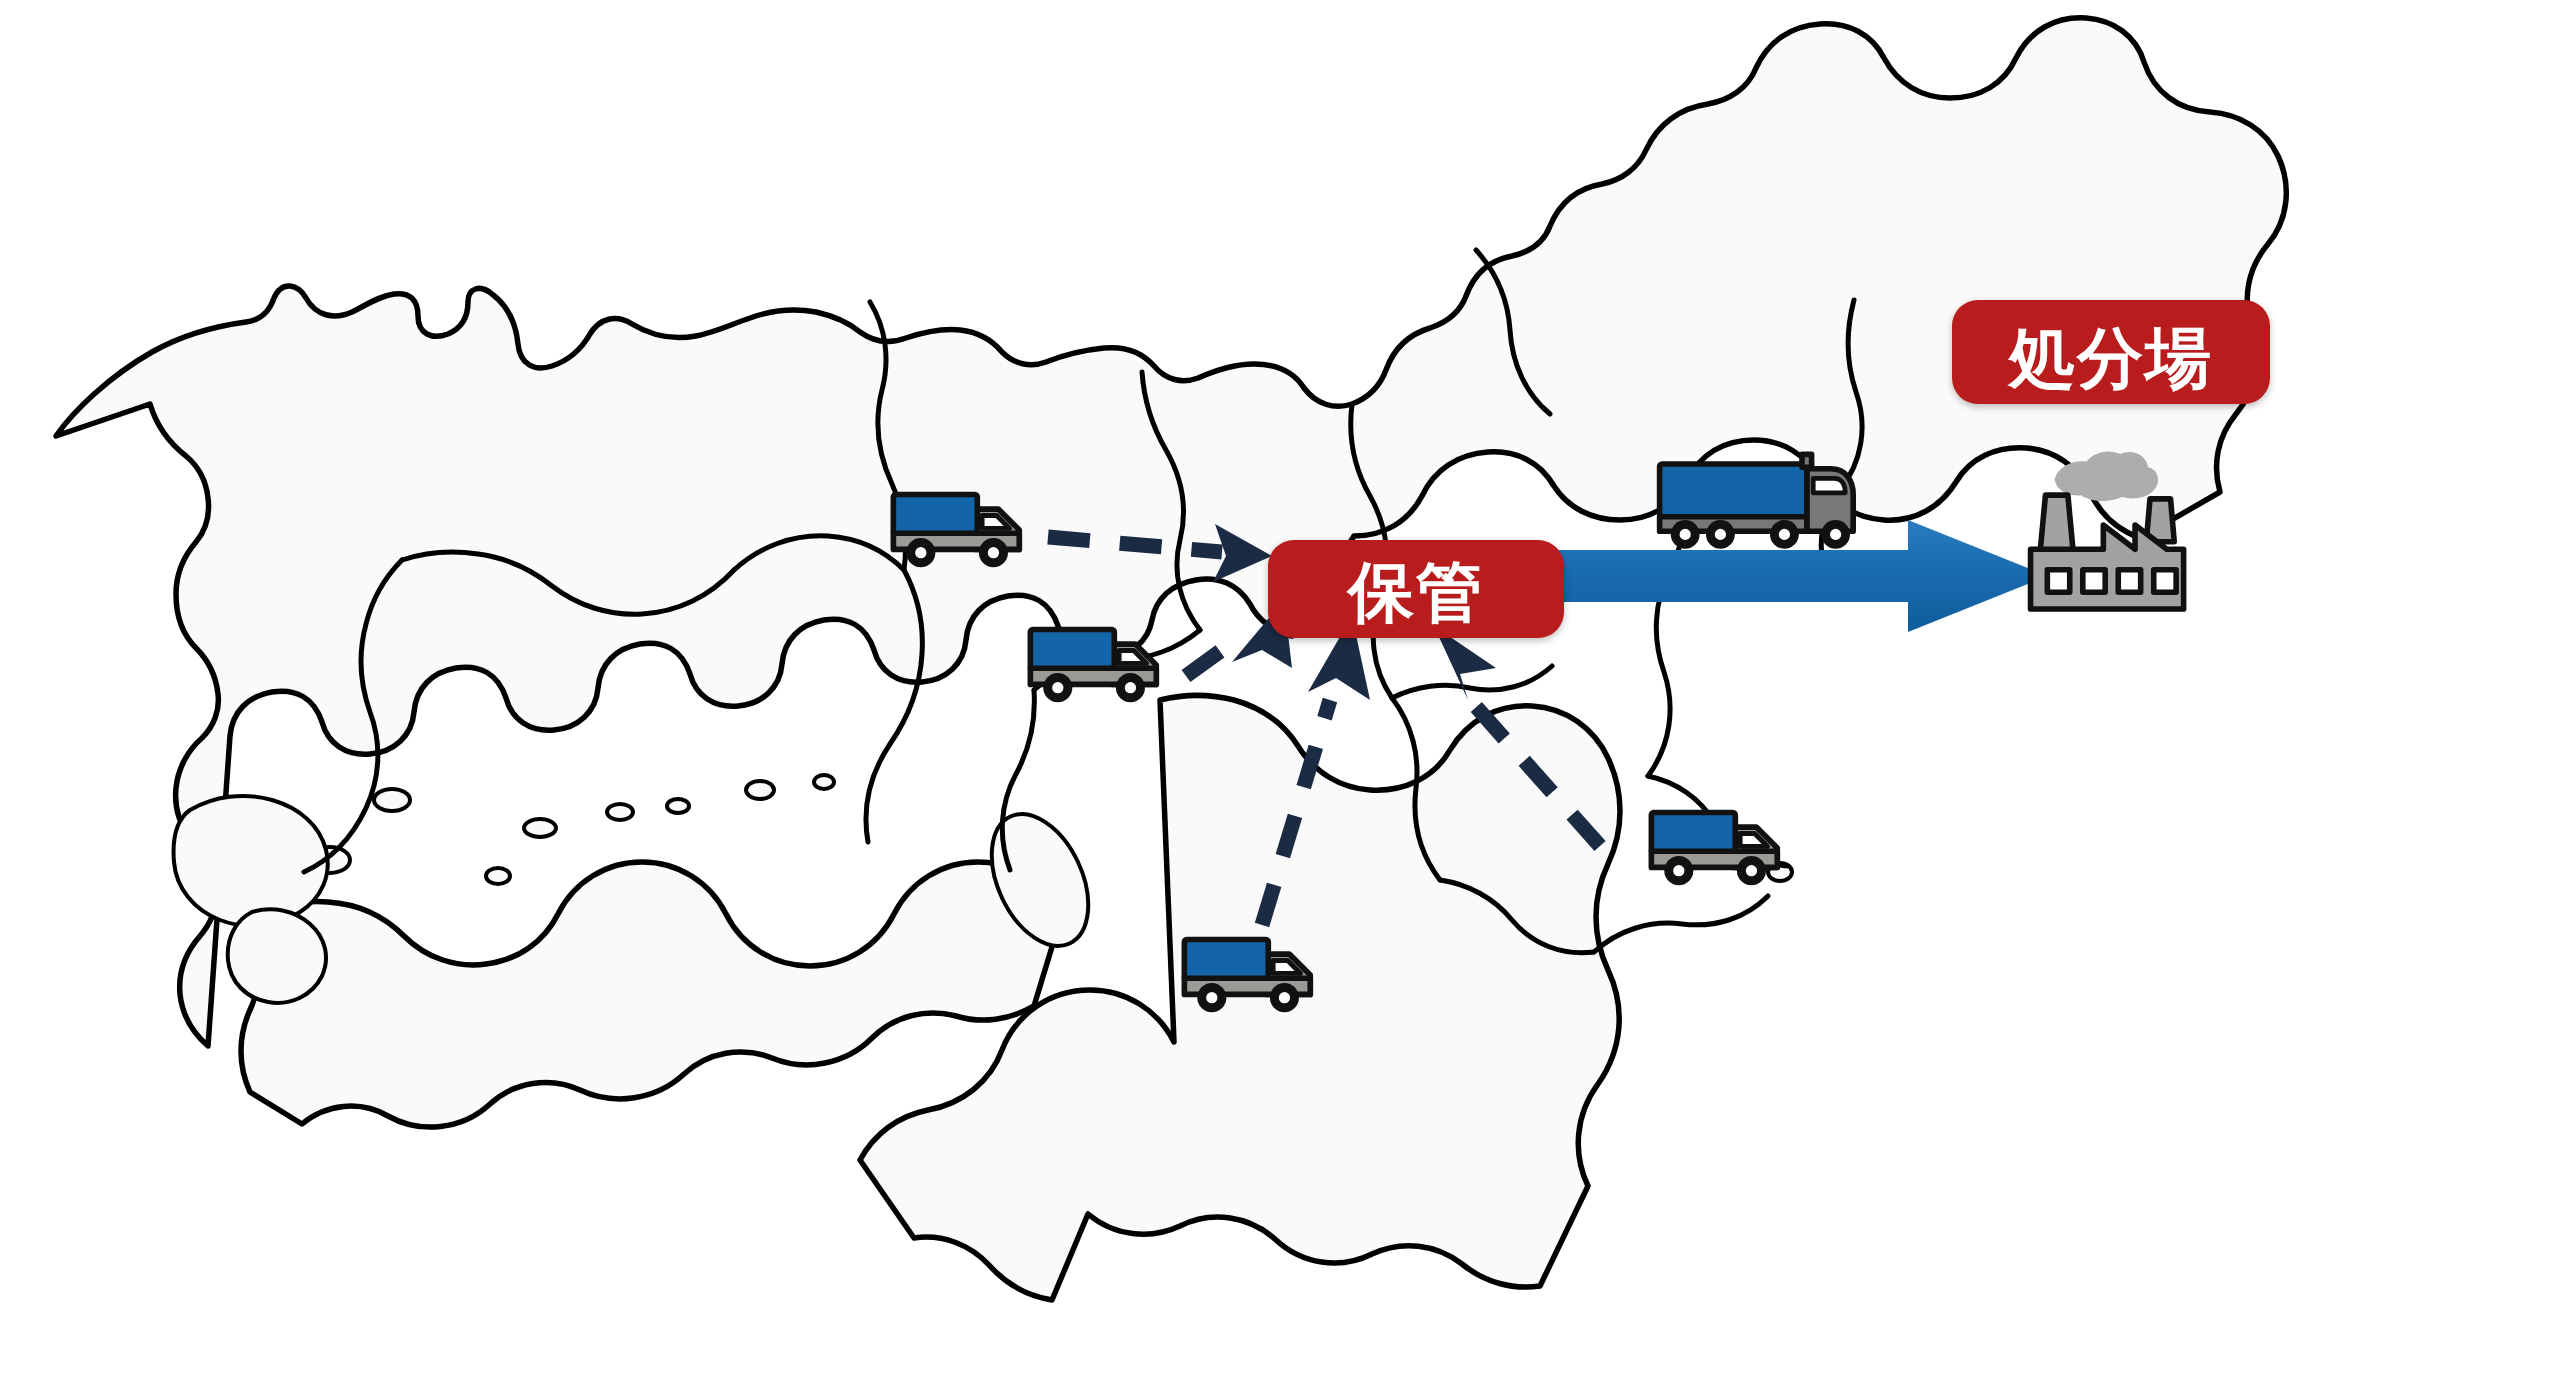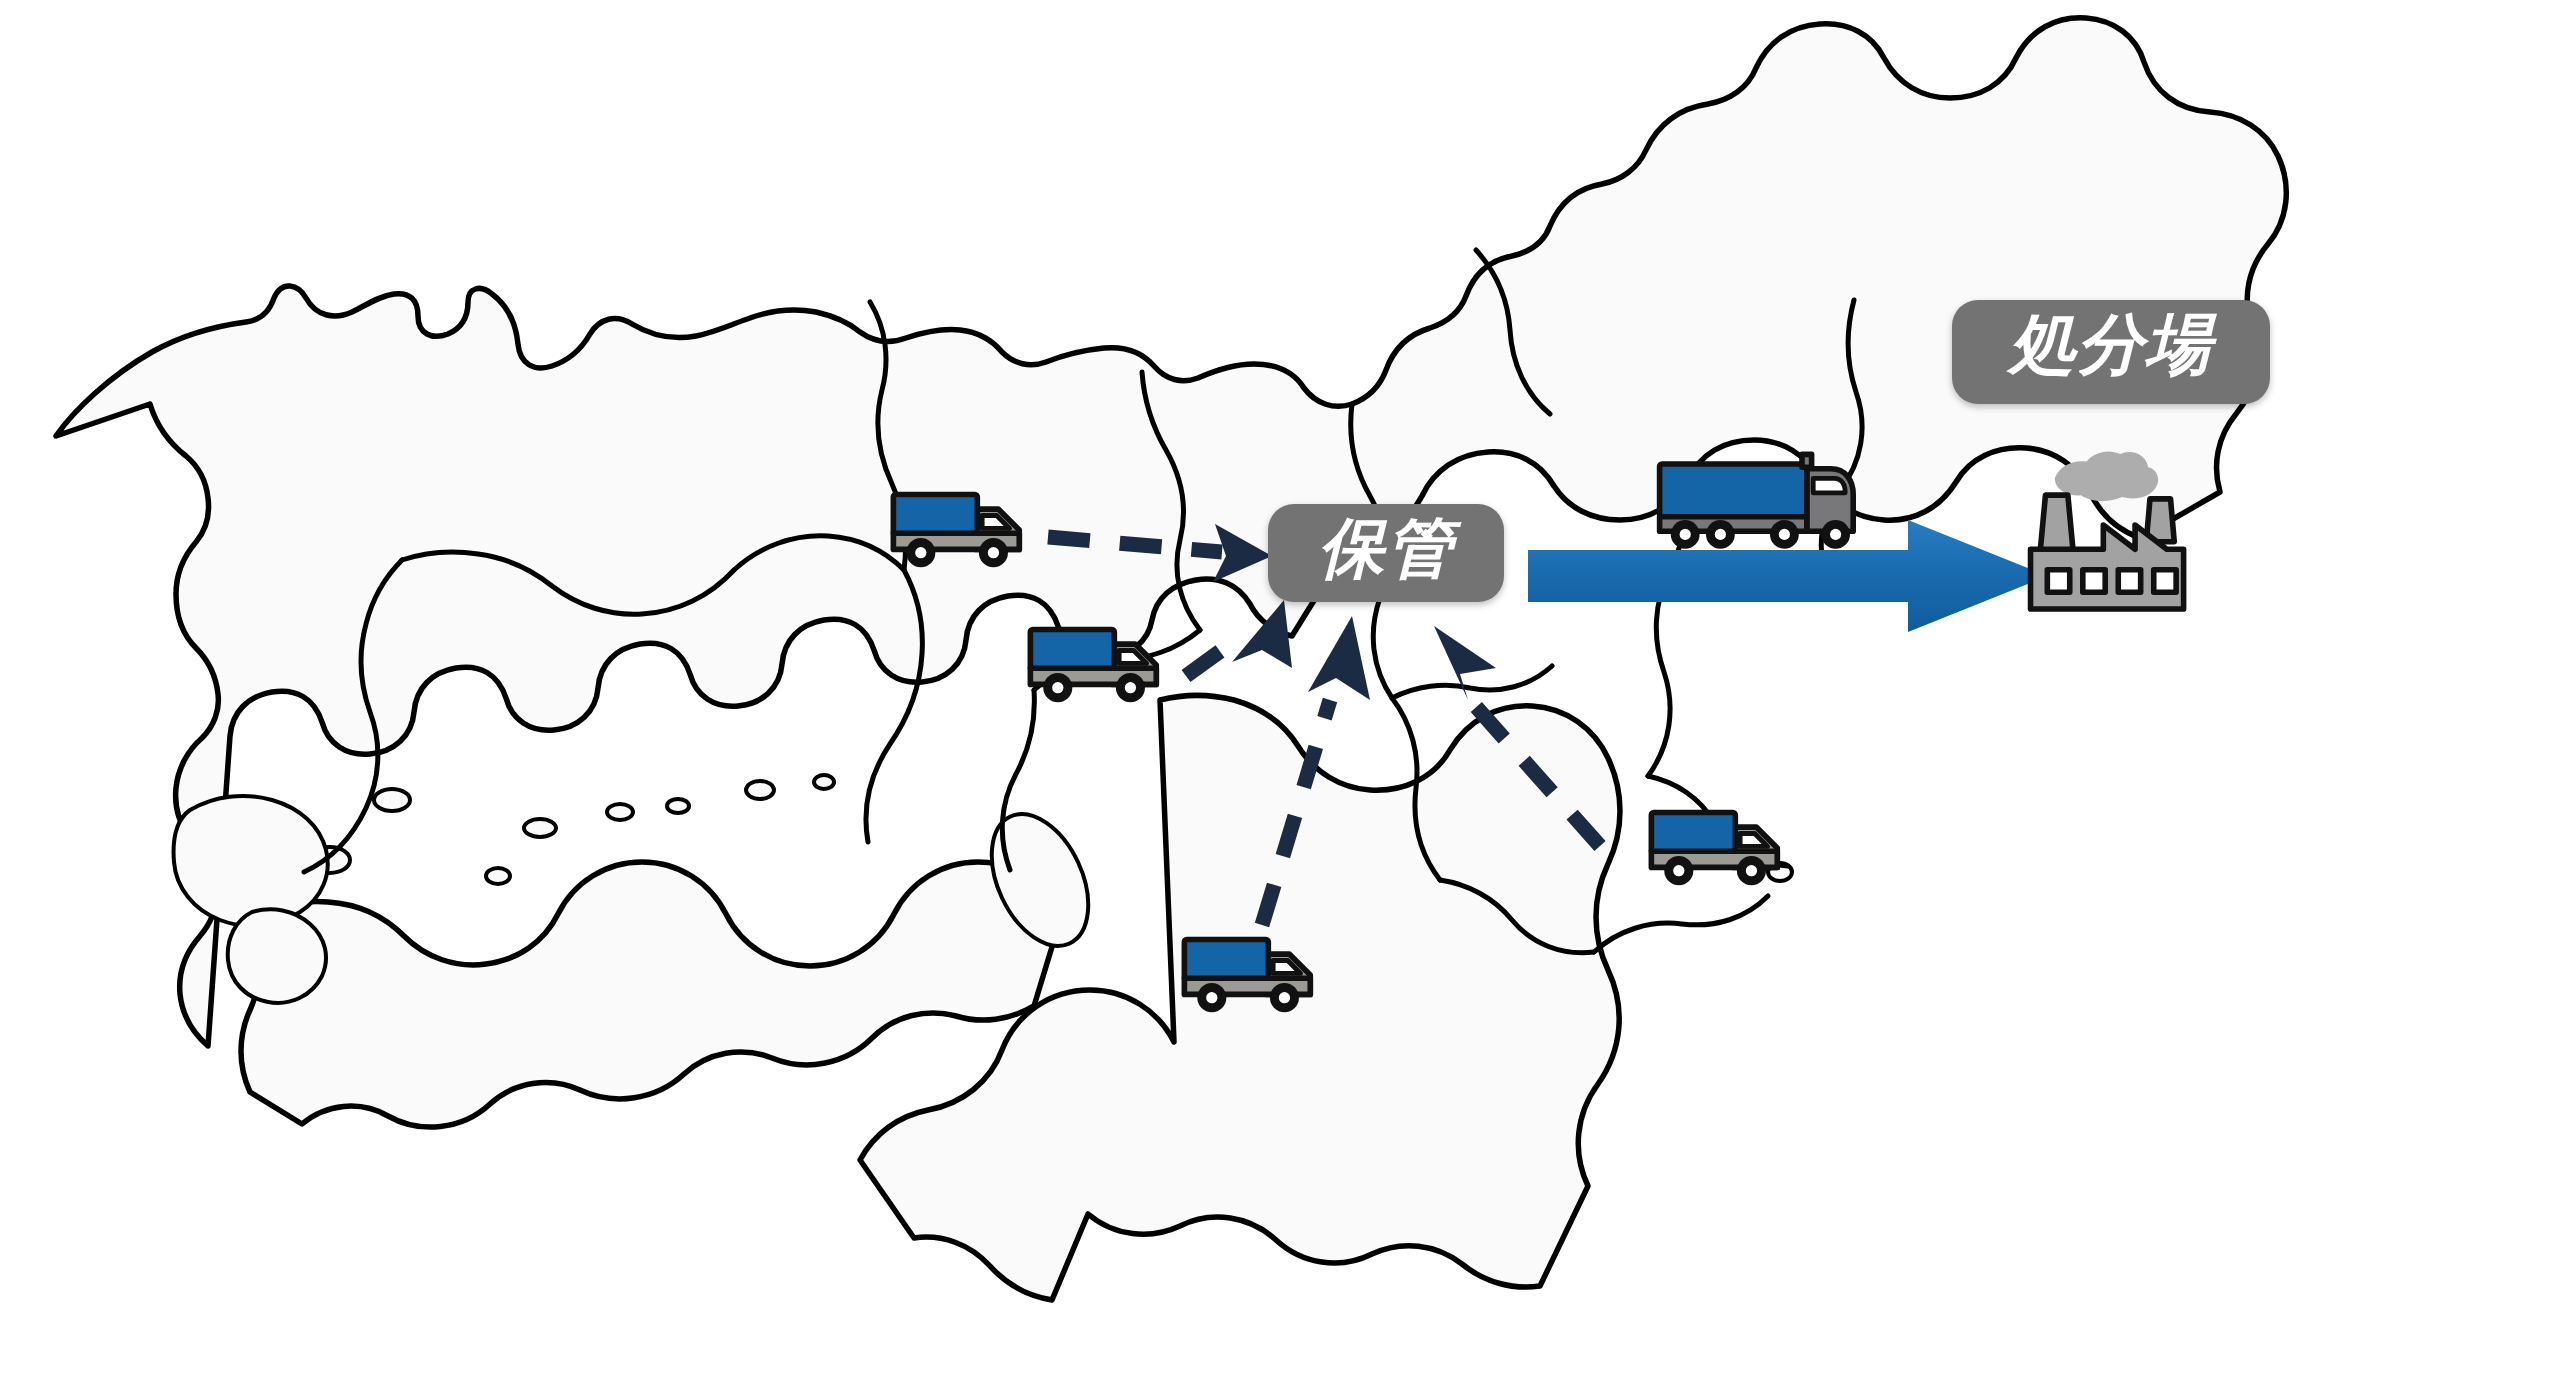--- a/index.html
+++ b/index.html
@@ -46,35 +46,34 @@
     stroke:#1b2b44;
     stroke-width:15;
     stroke-linecap:butt;
     stroke-dasharray:42 30;
   }
   .dash-head{ fill:#1b2b44; }
 
   
   .pill{
     position:absolute;
-    background:#737373;
+    background:#b91c1c;
     color:#ffffff;
     border-radius:26px;
     display:flex;
-    align-items:flex-start;
+    align-items:flex-end;
     justify-content:center;
     font-weight:700;
     letter-spacing:2px;
     box-shadow:0 3px 7px rgba(0,0,0,.25);
     user-select:none;
-    font-style:italic;
   }
   #pill-storage{
-    left:1268px; top:504px;
-    width:236px; height:98px;
+    left:1268px; top:540px;
+    width:296px; height:98px;
     font-size:66px;
   }
   #pill-disposal{
     left:1952px; top:300px;
     width:318px; height:104px;
     font-size:66px;
   }
 
   
   #blue-arrow{

